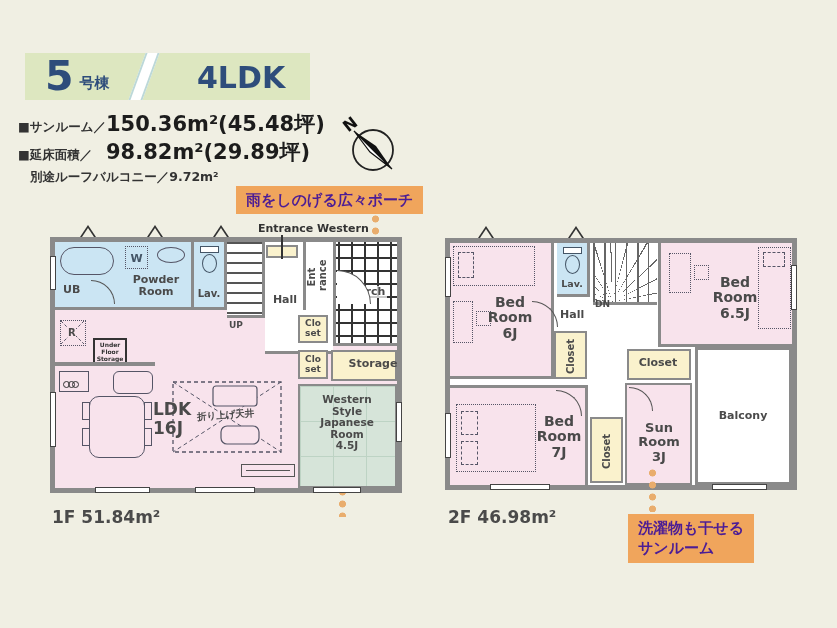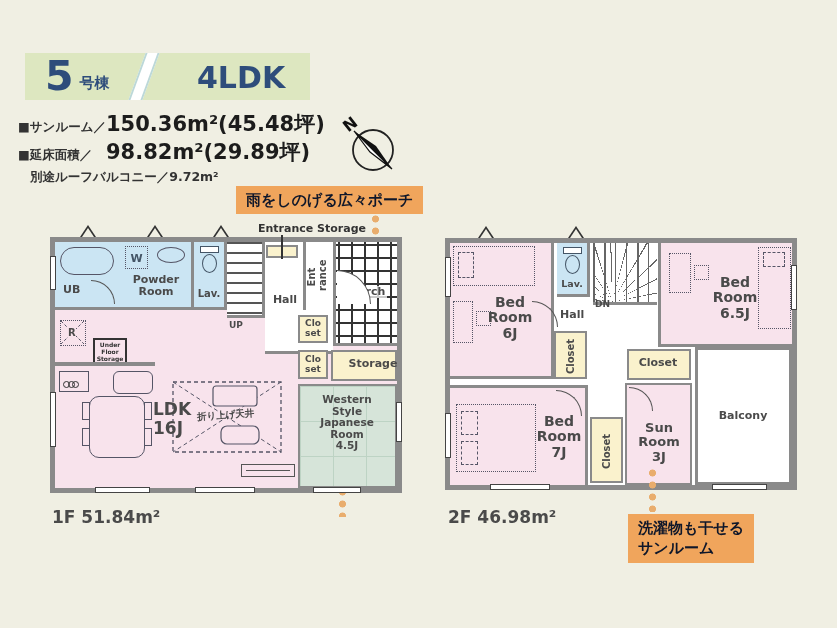--- a/index.html
+++ b/index.html
@@ -18,21 +18,21 @@
   .info{position:absolute;left:18px;top:110px;color:#222;}
   .info-row{display:flex;align-items:baseline;height:28px;}
   .info-label{font-size:12.5px;font-weight:bold;color:#333;width:88px;}
   .info-value{font-size:21px;font-weight:bold;color:#1c1c1c;width:222px;text-align:left;white-space:nowrap;}
   .info-sub{font-size:12.5px;font-weight:bold;color:#333;margin:3px 0 0 12px;}
 
   
   .compass{position:absolute;left:336px;top:112px;width:66px;height:66px;}
 
   
-  .callout{position:absolute;background:#f0a55c;color:#0f172a;font-size:15px;font-weight:bold;padding:4px 10px;white-space:pre-line;line-height:1.35;}
+  .callout{position:absolute;background:#f0a55c;color:#4c1d95;font-size:15px;font-weight:bold;padding:4px 10px;white-space:pre-line;line-height:1.35;}
   .dots{position:absolute;width:9px;background-image:radial-gradient(circle at 4.5px 5px,#e9ad6d 3.2px,transparent 3.8px);background-size:9px 12px;background-repeat:repeat-y;}
 
   
   .plan{position:absolute;border:5px solid #8a8a8a;background:#f8e3ec;}
   .room{position:absolute;}
   .blue{background:#cbe5f3;}
   .yellow{background:#faf2cd;}
   .green{background:#d6e4d9;background-image:linear-gradient(#bdd3c4 1px,transparent 1px),linear-gradient(90deg,#bdd3c4 1px,transparent 1px);background-size:33px 35px;}
   .white{background:#fff;}
   .bR{border-right:3px solid #8a8a8a;}
@@ -97,21 +97,21 @@
       <circle cx="37" cy="38" r="20" fill="none" stroke="#222" stroke-width="1.8"></circle>
       <polygon points="18,19 40,34 56,57" fill="#111"></polygon>
       <polygon points="18,19 34,40 56,57" fill="#fff" stroke="#111" stroke-width="1.2"></polygon>
       <text x="8" y="18" font-size="16" font-weight="bold" fill="#111" transform="rotate(-38 14 13)">N</text>
     </svg>
   </div>
 
   <div class="callout" style="left:236px;top:186px;">雨をしのげる広々ポーチ</div>
   <div class="dots" style="left:371px;top:214px;height:34px;"></div>
 
-  <span class="small-note" style="left:258px;top:222px;">Entrance Storage</span>
+  <span class="small-note" style="left:258px;top:222px;">Entrance Western</span>
   <div class="leader" style="left:281px;top:235px;height:24px;"></div>
 
   <div class="plan" style="left:50px;top:237px;width:352px;height:256px;">
 
     <div class="room blue bR bB" style="left:0;top:0;width:74px;height:68px;">
       <div class="outl tub" style="left:5px;top:5px;width:54px;height:28px;"></div>
       <span class="rlabel" style="left:8px;top:42px;font-size:11px;">UB</span>
       <div class="arc" style="left:36px;top:38px;width:24px;height:24px;"></div>
     </div>
     <div class="room blue bR bB" style="left:66px;top:0;width:73px;height:68px;">

